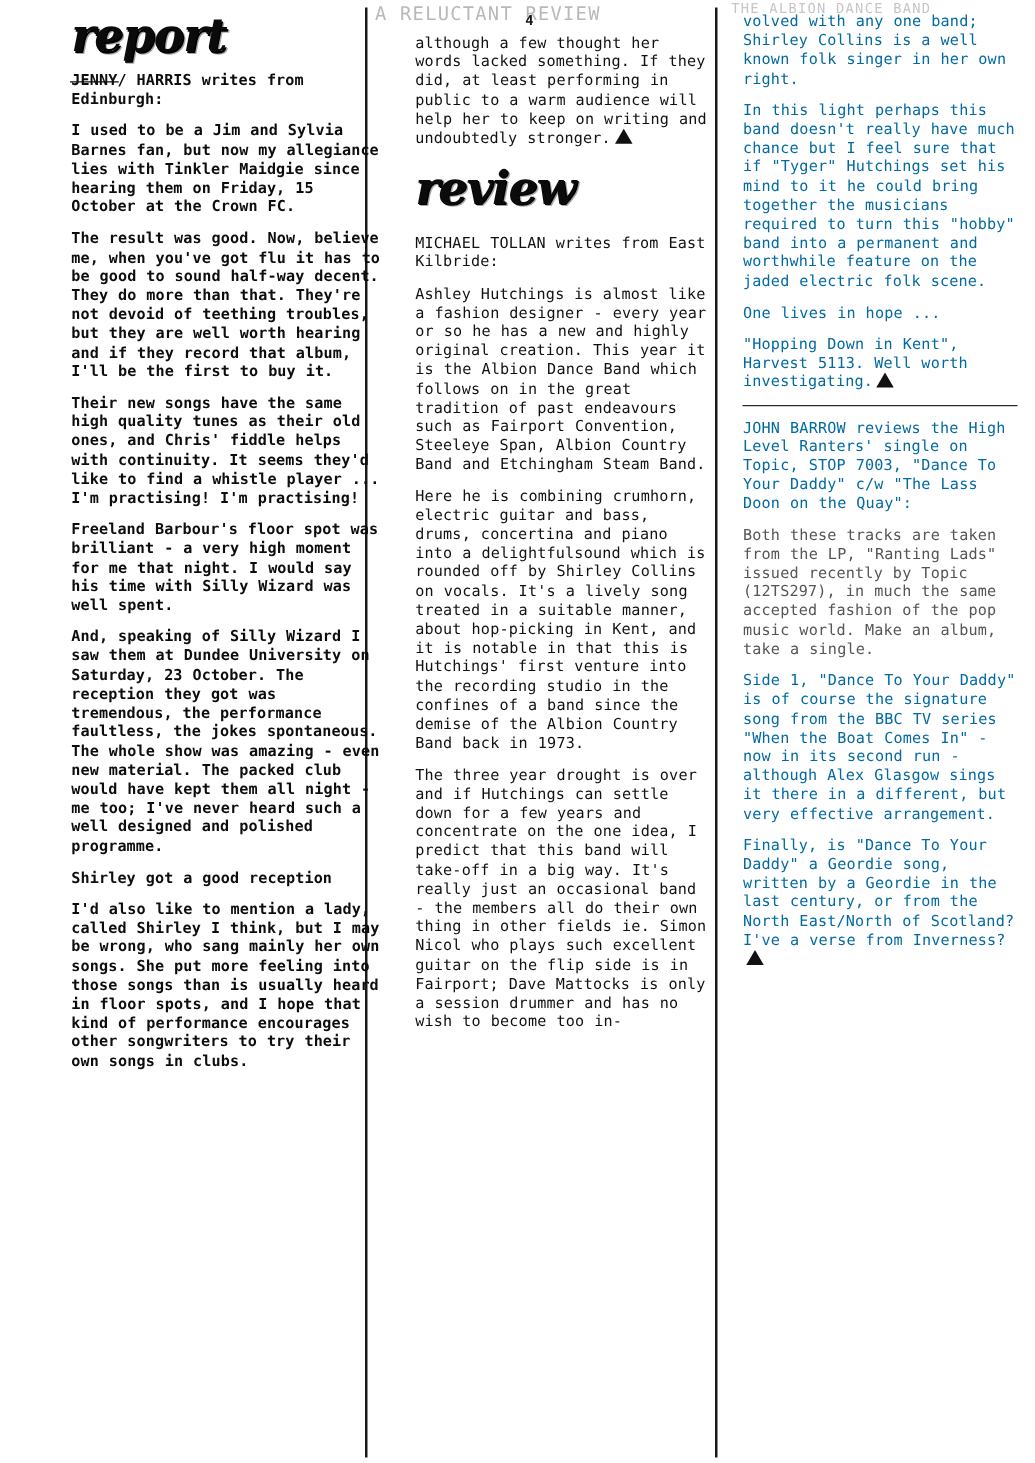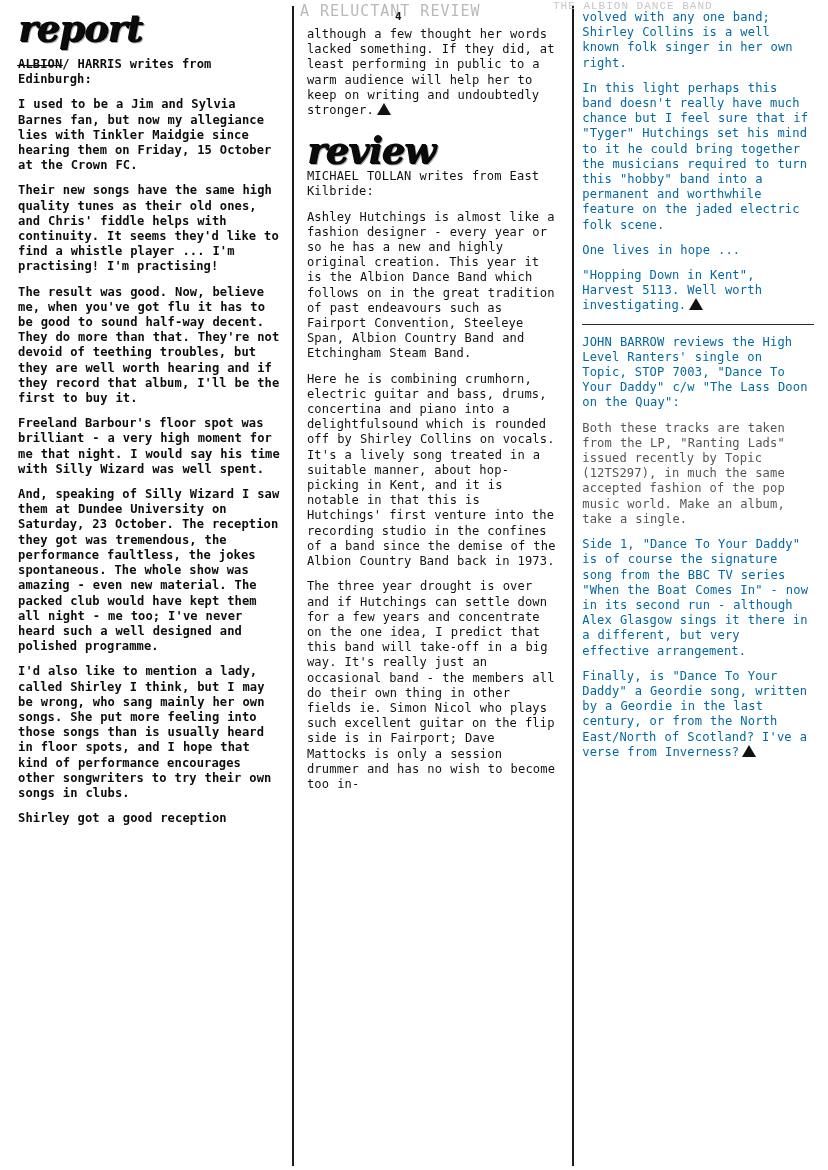--- a/index.html
+++ b/index.html
@@ -48,33 +48,33 @@
     font-style: italic;
     font-size: 37px;
     letter-spacing: -1px;
     line-height: 1;
     margin: 0 0 10px 0;
     color: #0b0b0b;
     text-shadow: 1px 1px 0 #000, 2px 2px 0 rgba(0,0,0,0.35);
   }
   .hdr-review {
     margin-top: 14px;
-    margin-bottom: 0;
+    margin-bottom: 18px;
   }
 
   p {
     margin: 0 0 10px 0;
     font-size: 12.1px;
     line-height: 15.2px;
     letter-spacing: 0.15px;
     word-spacing: 0.5px;
   }
 
   .bold-col p { font-weight: bold; letter-spacing: 0.1px; }
-  .bold-col { color: #0d0d0d; }
+  .bold-col { color: #0d0d0d; margin-left: 39px; }
 
   .byline { font-weight: bold; }
   .strike-name {
     position: relative;
     display: inline-block;
   }
   .strike-name::after {
     content: "";
     position: absolute;
     left: -1px;
@@ -114,53 +114,52 @@
     top: 2px;
     left: 300px;
     font-size: 15px;
     color: #b9b9b9;
     letter-spacing: 1px;
     white-space: nowrap;
   }
   .ghost-top2 {
     position: absolute;
     top: 0px;
-    left: 553px;
+    left: 585px;
     font-size: 11px;
     color: #c6c6c6;
     letter-spacing: 1px;
     white-space: nowrap;
-    font-family: Liberation Mono, monospace;
   }
   .col-3 p { color: #0369a1; }
   .col-3 .dim { color: #555; }
 </style>
 </head>
 <body>
 
 <div class="page">
 
   <div class="rule rule-1"></div>
   <div class="rule rule-2"></div>
 
   <div class="ghost-top">A RELUCTANT REVIEW</div>
   <div class="ghost-top2">THE ALBION DANCE BAND</div>
 
   <div class="col col-1 bold-col">
     <h1 class="hdr">report</h1>
 
-    <p class="byline"><span class="strike-name">ALBION</span><span>/ HARRIS writes from Edinburgh:</span></p>
+    <p class="byline"><span class="strike-name">JENNY</span><span>/ HARRIS writes from Edinburgh:</span></p>
 
     <p>I used to be a Jim and Sylvia Barnes fan, but now my allegiance lies with Tinkler Maidgie since hearing them on Friday, 15 October at the Crown FC.</p>
+    <p>The result was good. Now, believe me, when you've got flu it has to be good to sound half-way decent. They do more than that. They're not devoid of teething troubles, but they are well worth hearing and if they record that album, I'll be the first to buy it.</p>
     <p>Their new songs have the same high quality tunes as their old ones, and Chris' fiddle helps with continuity. It seems they'd like to find a whistle player ... I'm practising! I'm practising!</p>
-    <p>The result was good. Now, believe me, when you've got flu it has to be good to sound half-way decent. They do more than that. They're not devoid of teething troubles, but they are well worth hearing and if they record that album, I'll be the first to buy it.</p>
     <p>Freeland Barbour's floor spot was brilliant - a very high moment for me that night. I would say his time with Silly Wizard was well spent.</p>
     <p>And, speaking of Silly Wizard I saw them at Dundee University on Saturday, 23 October. The reception they got was tremendous, the performance faultless, the jokes spontaneous. The whole show was amazing - even new material. The packed club would have kept them all night - me too; I've never heard such a well designed and polished programme.</p>
+    <p>Shirley got a good reception</p>
     <p>I'd also like to mention a lady, called Shirley I think, but I may be wrong, who sang mainly her own songs. She put more feeling into those songs than is usually heard in floor spots, and I hope that kind of performance encourages other songwriters to try their own songs in clubs.</p>
-    <p>Shirley got a good reception</p>
   </div>
 
   <div class="col col-2">
     <div class="topnum">4</div>
 
     <p><span>although a few thought her words lacked something. If they did, at least performing in public to a warm audience will help her to keep on writing and undoubtedly stronger.</span><span class="tri"></span></p>
 
     <h1 class="hdr hdr-review">review</h1>
 
     <p>MICHAEL TOLLAN writes from East Kilbride:</p>

